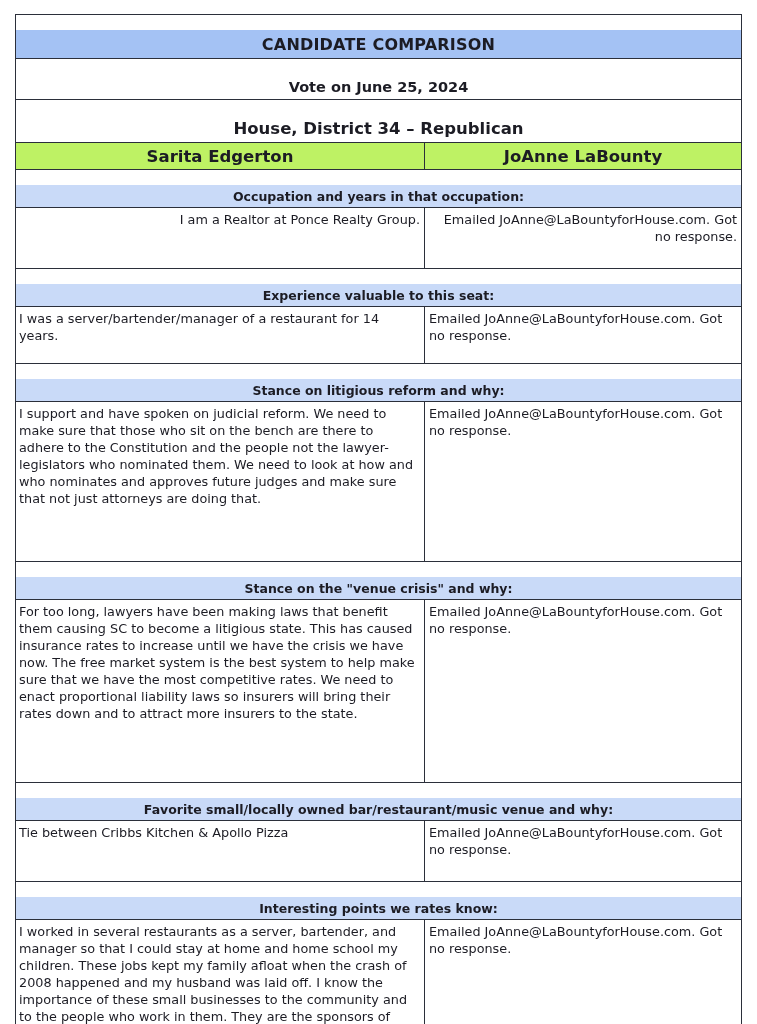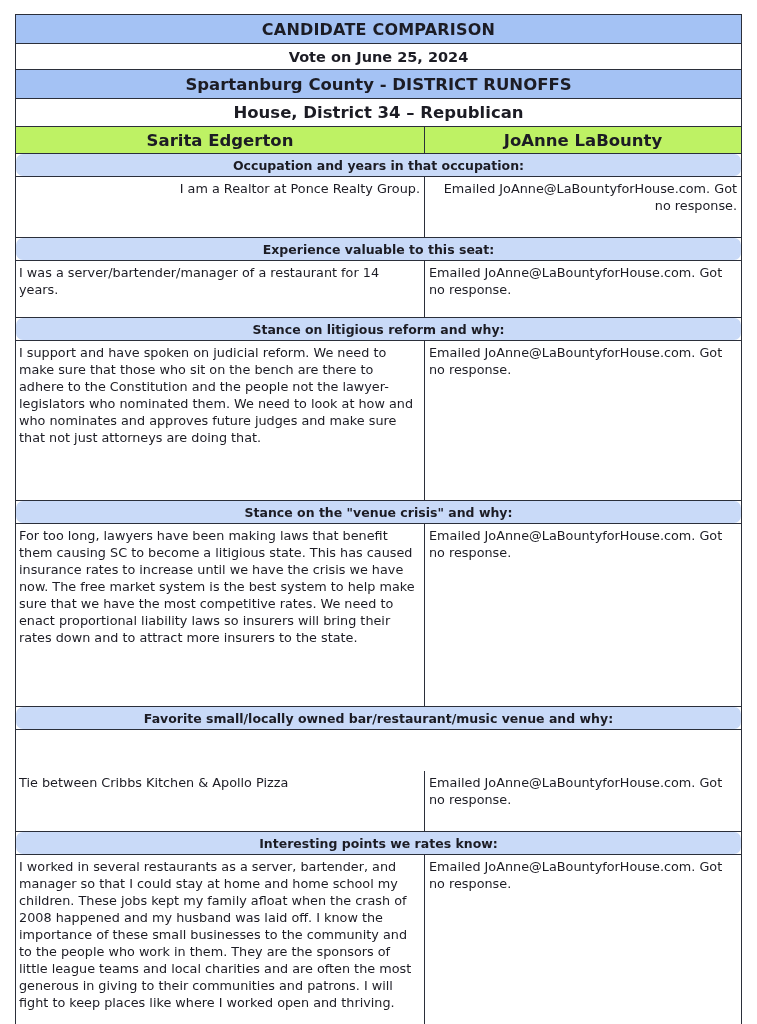--- a/index.html
+++ b/index.html
@@ -31,20 +31,21 @@
     .row:last-child { border-bottom: none; }
     .full {
       width: 100%;
       text-align: center;
       font-weight: bold;
       box-sizing: border-box;
       display: flex;
       align-items: center;
       justify-content: center;
       white-space: nowrap;
+      margin-top: 15px;
     }
     .band-strong { background: #a4c2f4; }
     .band-white { background: #ffffff; }
     .band-light { background: #c9daf8; }
 
     .r-title { height: 28px; font-size: 16px; letter-spacing: 0.2px; }
     .r-date { height: 25px; font-size: 14.5px; }
     .r-county { height: 28px; font-size: 16.5px; }
     .r-race { height: 27px; font-size: 16.5px; }
 
@@ -54,52 +55,49 @@
       align-items: center;
       justify-content: center;
       font-weight: bold;
       font-size: 16.5px;
       background: #bef264;
       box-sizing: border-box;
     }
     .col-left { width: 409px; border-right: 1.5px solid #2b2f3a; box-sizing: border-box; }
     .col-right { flex: 1; }
 
-    .q-head { height: 22px; font-size: 12.5px; border-radius: 7px; }
+    .q-head { height: 22px; font-size: 12.5px; }
 
     .ans-cell {
       font-size: 12.8px;
       line-height: 17px;
       padding: 3px 4px 0 3px;
       box-sizing: border-box;
       background: #ffffff;
       white-space: normal;
     }
     .ans-right { padding-left: 4px; }
 
     .h-occ { height: 61px; text-align: right; }
     .h-exp { height: 57px; }
     .h-jud { height: 160px; }
     .h-venue { height: 183px; }
-    .h-fav { height: 61px; margin-top: 41px; }
+    .h-fav { height: 61px; }
     .h-int { height: 206px; }
   </style>
 </head>
 <body>
 
 <div class="sheet">
 
   <div class="row">
     <div class="full band-strong r-title">CANDIDATE COMPARISON</div>
   </div>
   <div class="row">
     <div class="full band-white r-date">Vote on June 25, 2024</div>
-  </div>
-  <div class="row">
-    <div class="full band-strong r-county">Spartanburg County - DISTRICT RUNOFFS</div>
   </div>
   <div class="row">
     <div class="full band-white r-race">House, District 34 – Republican</div>
   </div>
 
   <div class="row r-names">
     <div class="name-cell col-left">Sarita Edgerton</div>
     <div class="name-cell col-right">JoAnne LaBounty</div>
   </div>
 

